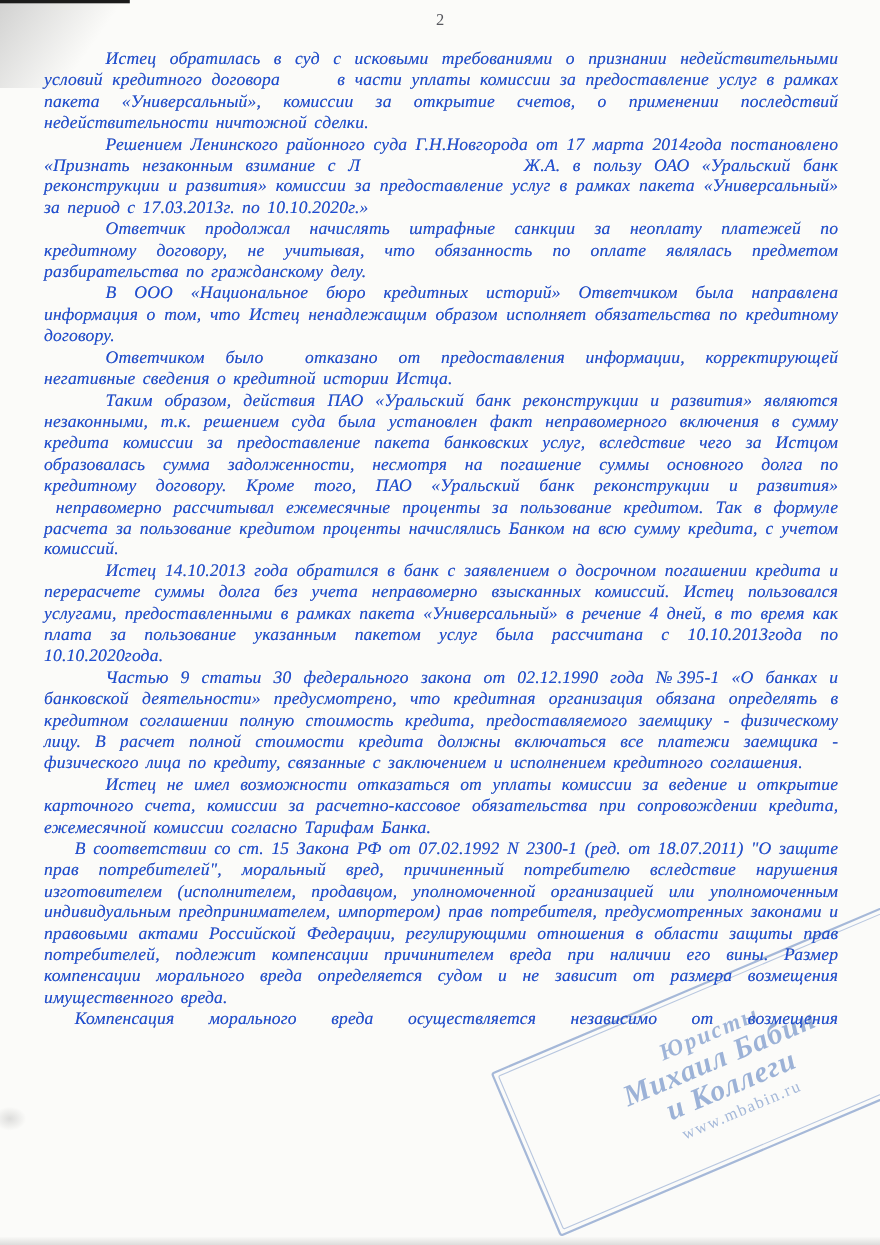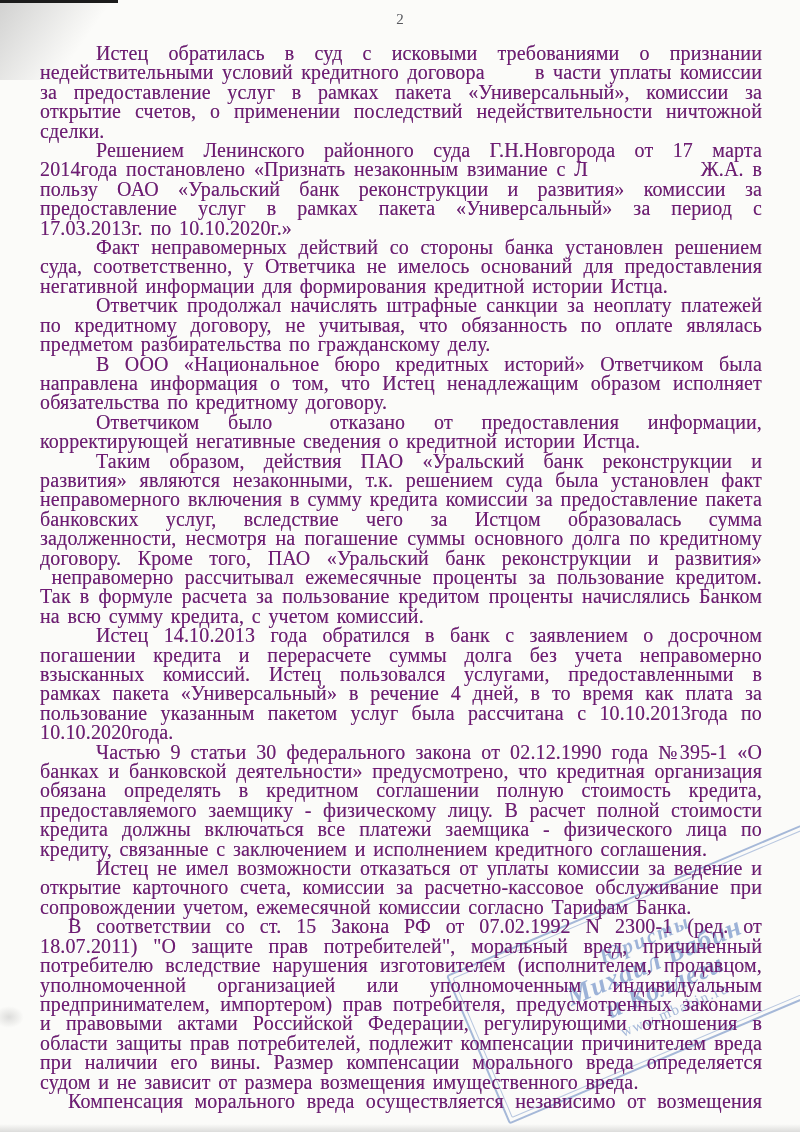--- a/index.html
+++ b/index.html
@@ -20,27 +20,28 @@
     text-align: center;
     font-size: 15px;
     color: #56575d;
     z-index: 2;
   }
   .text-block {
     position: absolute;
     left: 40px; top: 44px;
     width: 722px;
     z-index: 2;
-    font-size: 20px;
+    font-size: 16px;
     line-height: 19.4px;
-    color: #701a75;
+    color: #1d4ed8;
     text-align: justify;
     word-spacing: 2.5px;
     letter-spacing: 0.15px;
     text-shadow: 0 0 0.5px rgba(62,66,78,0.55);
+    font-style: italic;
   }
   .text-block p { margin: 0; text-indent: 56px; }
   .text-block p.small-indent { text-indent: 28px; }
   .text-block p.stretch { text-align-last: justify; }
 
   
   .stamp {
     position: absolute;
     left: 462px; top: 892px;
     width: 390px; height: 158px;
@@ -132,25 +133,24 @@
     <div class="stamp-inner-border"></div>
     <div class="line1">Юристы</div>
     <div class="line2">Михаил Бабин</div>
     <div class="line3">и Коллеги</div>
     <div class="url">www.mbabin.ru</div>
   </div>
 
   <div class="text-block">
     <p>Истец обратилась в суд с исковыми требованиями о признании недействительными условий кредитного договора &nbsp;&nbsp;&nbsp;&nbsp; в части уплаты комиссии за предоставление услуг в рамках пакета «Универсальный», комиссии за открытие счетов, о применении последствий недействительности ничтожной сделки.</p>
     <p>Решением Ленинского районного суда Г.Н.Новгорода от 17 марта 2014года постановлено «Признать незаконным взимание с Л&nbsp;&nbsp;&nbsp;&nbsp;&nbsp;&nbsp;&nbsp;&nbsp;&nbsp;&nbsp;&nbsp;&nbsp; Ж.А. в пользу ОАО «Уральский банк реконструкции и развития» комиссии за предоставление услуг в рамках пакета «Универсальный» за период с 17.03.2013г. по 10.10.2020г.»</p>
-    <p>Факт неправомерных действий со стороны банка установлен решением суда, соответственно, у Ответчика не имелось оснований для предоставления негативной информации для формирования кредитной истории Истца.</p>
     <p>Ответчик продолжал начислять штрафные санкции за неоплату платежей по кредитному договору, не учитывая, что обязанность по оплате являлась предметом разбирательства по гражданскому делу.</p>
     <p>В ООО «Национальное бюро кредитных историй» Ответчиком была направлена информация о том, что Истец ненадлежащим образом исполняет обязательства по кредитному договору.</p>
     <p>Ответчиком было &nbsp;отказано от предоставления информации, корректирующей негативные сведения о кредитной истории Истца.</p>
     <p>Таким образом, действия ПАО «Уральский банк реконструкции и развития» являются незаконными, т.к. решением суда была установлен факт неправомерного включения в сумму кредита комиссии за предоставление пакета банковских услуг, вследствие чего за Истцом образовалась сумма задолженности, несмотря на погашение суммы основного долга по кредитному договору. Кроме того, ПАО «Уральский банк реконструкции и развития» &nbsp;неправомерно рассчитывал ежемесячные проценты за пользование кредитом. Так в формуле расчета за пользование кредитом проценты начислялись Банком на всю сумму кредита, с учетом комиссий.</p>
     <p>Истец 14.10.2013 года обратился в банк с заявлением о досрочном погашении кредита и перерасчете суммы долга без учета неправомерно взысканных комиссий. Истец пользовался услугами, предоставленными в рамках пакета «Универсальный» в речение 4 дней, в то время как плата за пользование указанным пакетом услуг была рассчитана с 10.10.2013года по 10.10.2020года.</p>
     <p>Частью 9 статьи 30 федерального закона от 02.12.1990 года №395-1 «О банках и банковской деятельности» предусмотрено, что кредитная организация обязана определять в кредитном соглашении полную стоимость кредита, предоставляемого заемщику - физическому лицу. В расчет полной стоимости кредита должны включаться все платежи заемщика - физического лица по кредиту, связанные с заключением и исполнением кредитного соглашения.</p>
-    <p>Истец не имел возможности отказаться от уплаты комиссии за ведение и открытие карточного счета, комиссии за расчетно-кассовое обслуживание при сопровождении учетом, ежемесячной комиссии согласно Тарифам Банка.</p>
+    <p>Истец не имел возможности отказаться от уплаты комиссии за ведение и открытие карточного счета, комиссии за расчетно-кассовое обязательства при сопровождении кредита, ежемесячной комиссии согласно Тарифам Банка.</p>
     <p class="small-indent">В соответствии со ст. 15 Закона РФ от 07.02.1992 N 2300-1 (ред. от 18.07.2011) "О защите прав потребителей", моральный вред, причиненный потребителю вследствие нарушения изготовителем (исполнителем, продавцом, уполномоченной организацией или уполномоченным индивидуальным предпринимателем, импортером) прав потребителя, предусмотренных законами и правовыми актами Российской Федерации, регулирующими отношения в области защиты прав потребителей, подлежит компенсации причинителем вреда при наличии его вины. Размер компенсации морального вреда определяется судом и не зависит от размера возмещения имущественного вреда.</p>
     <p class="small-indent stretch">Компенсация морального вреда осуществляется независимо от возмещения</p>
   </div>
 
 </div>
 
 </body></html>

